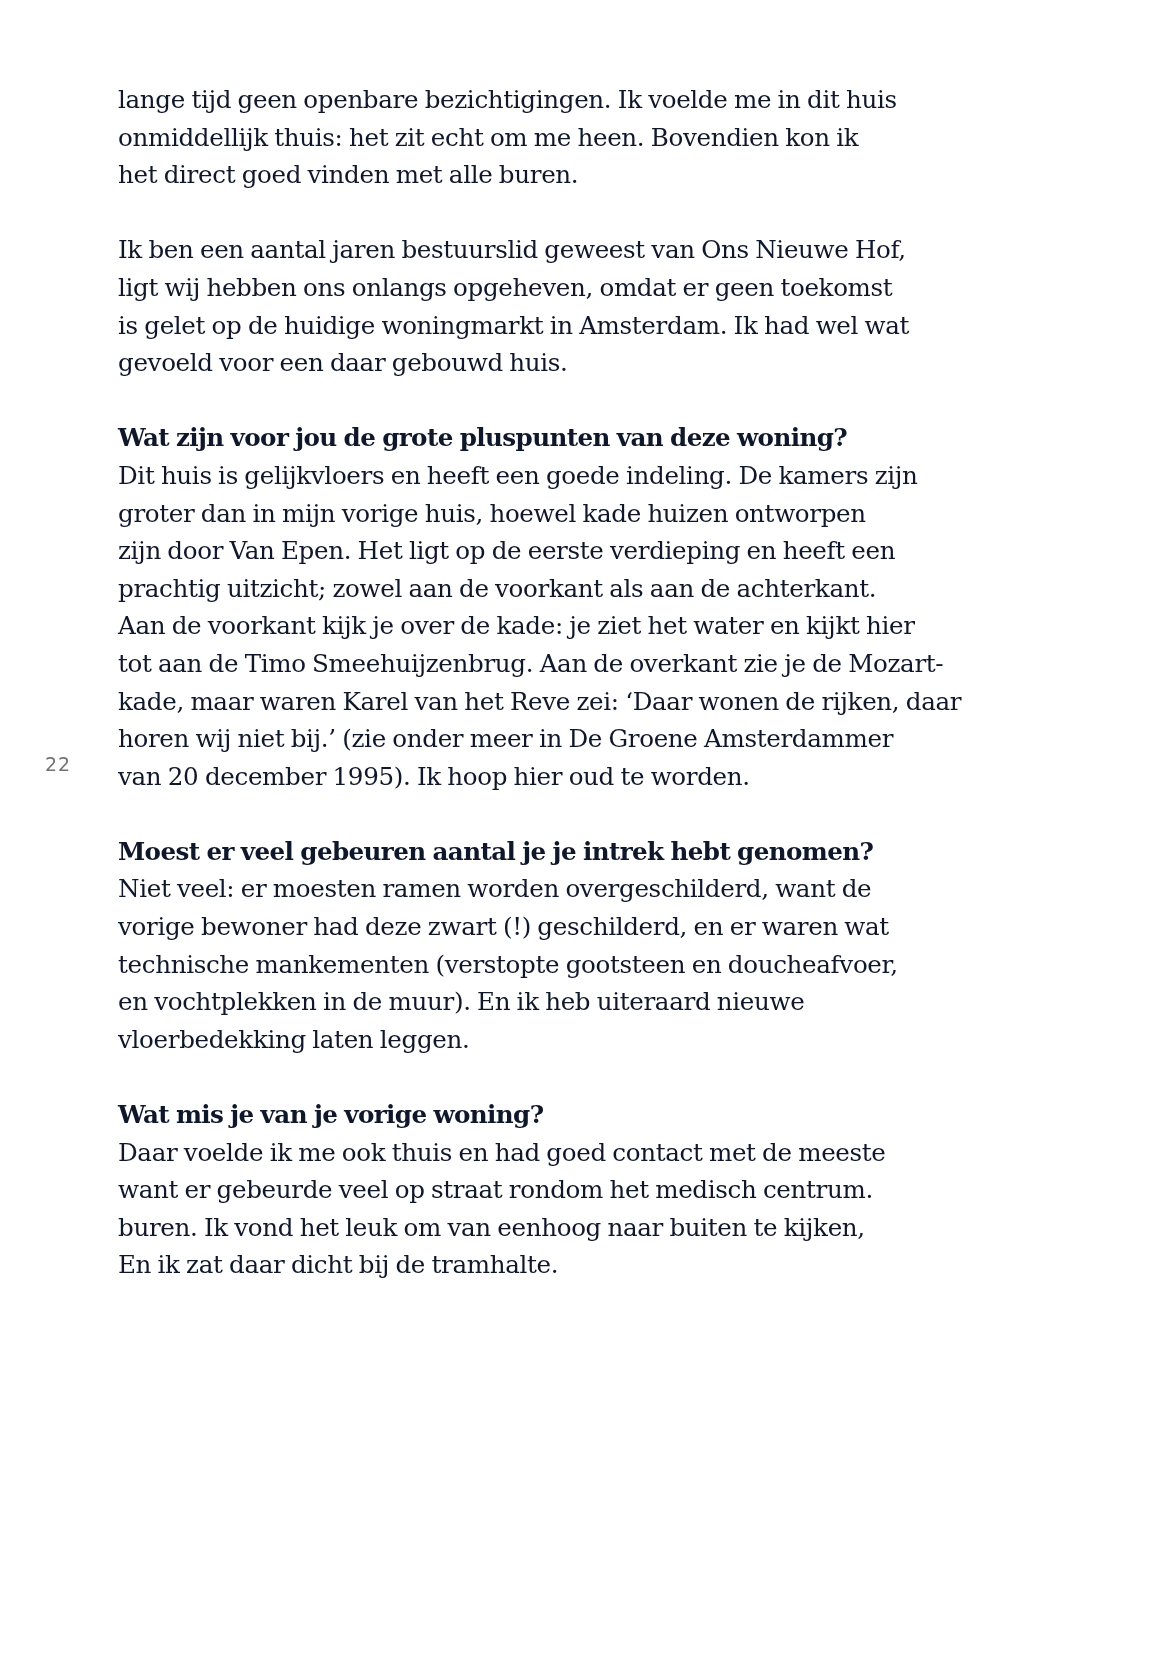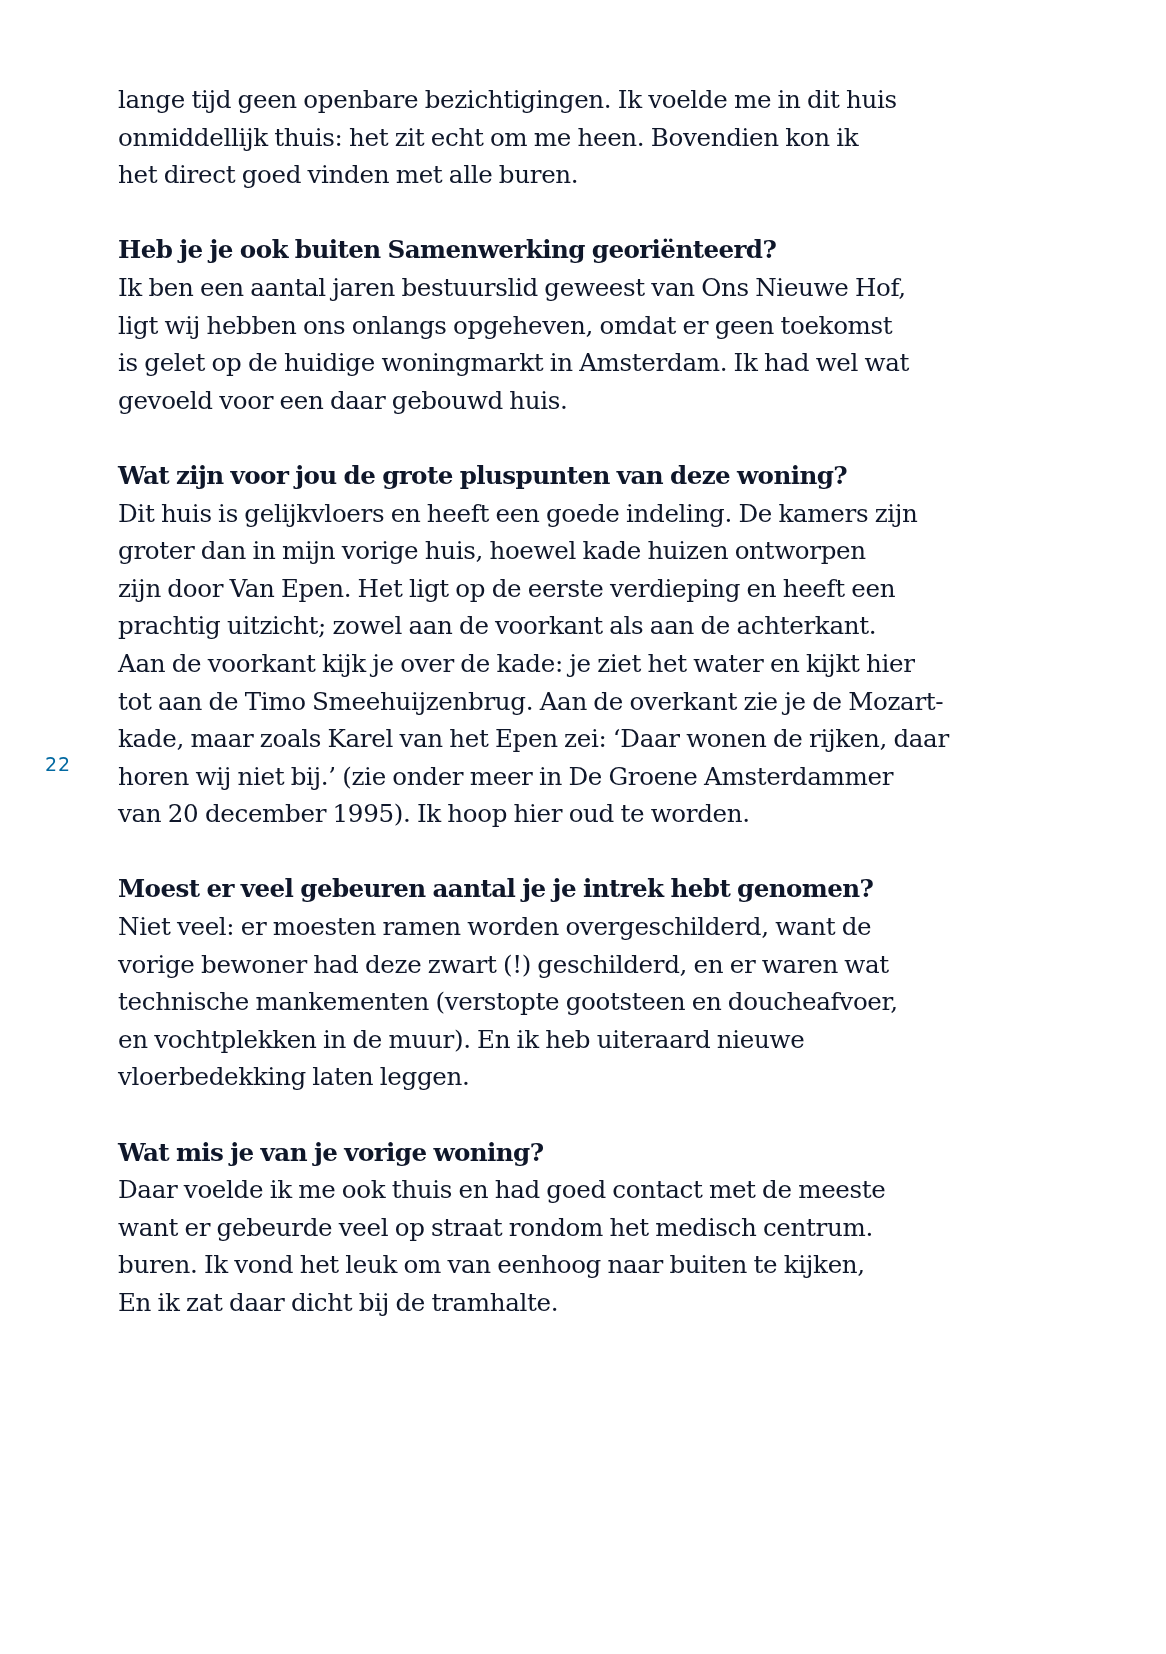--- a/index.html
+++ b/index.html
@@ -8,58 +8,57 @@
   .text-block { position: absolute; left: 118px; top: 81px; width: 900px; }
   .line {
     display: block; height: 37.6px; line-height: 37.6px; white-space: nowrap;
     font-family: "DejaVu Serif", serif; font-size: 24.6px; color: #0f172a;
     letter-spacing: -0.35px; word-spacing: -1px;
   }
   .line.heading { font-weight: bold; letter-spacing: -0.6px; }
   .line.blank { height: 37.6px; }
   .page-number {
     position: absolute; left: 45px; top: 753px;
-    font-family: "DejaVu Sans", sans-serif; font-size: 19px; color: #0369a1;
+    font-family: "DejaVu Sans", sans-serif; font-size: 19px; color: #737373;
     letter-spacing: 1px;
   }
 </style>
 </head>
 <body>
 
 <div class="page">
 
   <div class="page-number">22</div>
 
   <div class="text-block">
 
     <div>
       <span class="line">lange tijd geen openbare bezichtigingen. Ik voelde me in dit huis</span>
       <span class="line">onmiddellijk thuis: het zit echt om me heen. Bovendien kon ik</span>
       <span class="line">het direct goed vinden met alle buren.</span>
     </div>
     <span class="line blank"></span>
 
     <div>
-      <span class="line heading">Heb je je ook buiten Samenwerking georiënteerd?</span>
       <span class="line">Ik ben een aantal jaren bestuurslid geweest van Ons Nieuwe Hof,</span>
       <span class="line">ligt wij hebben ons onlangs opgeheven, omdat er geen toekomst</span>
       <span class="line">is gelet op de huidige woningmarkt in Amsterdam. Ik had wel wat</span>
       <span class="line">gevoeld voor een daar gebouwd huis.</span>
     </div>
     <span class="line blank"></span>
 
     <div>
       <span class="line heading">Wat zijn voor jou de grote pluspunten van deze woning?</span>
       <span class="line">Dit huis is gelijkvloers en heeft een goede indeling. De kamers zijn</span>
       <span class="line">groter dan in mijn vorige huis, hoewel kade huizen ontworpen</span>
       <span class="line">zijn door Van Epen. Het ligt op de eerste verdieping en heeft een</span>
       <span class="line">prachtig uitzicht; zowel aan de voorkant als aan de achterkant.</span>
       <span class="line">Aan de voorkant kijk je over de kade: je ziet het water en kijkt hier</span>
       <span class="line">tot aan de Timo Smeehuijzenbrug.  Aan de overkant zie je de Mozart-</span>
-      <span class="line">kade, maar zoals Karel van het Epen zei: ‘Daar wonen de rijken, daar</span>
+      <span class="line">kade, maar waren Karel van het Reve zei: ‘Daar wonen de rijken, daar</span>
       <span class="line">horen wij niet bij.’ (zie onder meer in De Groene Amsterdammer</span>
       <span class="line">van 20 december 1995). Ik hoop hier oud te worden.</span>
     </div>
     <span class="line blank"></span>
 
     <div>
       <span class="line heading">Moest er veel gebeuren aantal je je intrek hebt genomen?</span>
       <span class="line">Niet veel: er moesten ramen worden overgeschilderd, want de</span>
       <span class="line">vorige bewoner had deze zwart (!) geschilderd, en er waren wat</span>
       <span class="line">technische mankementen (verstopte gootsteen en doucheafvoer,</span>

